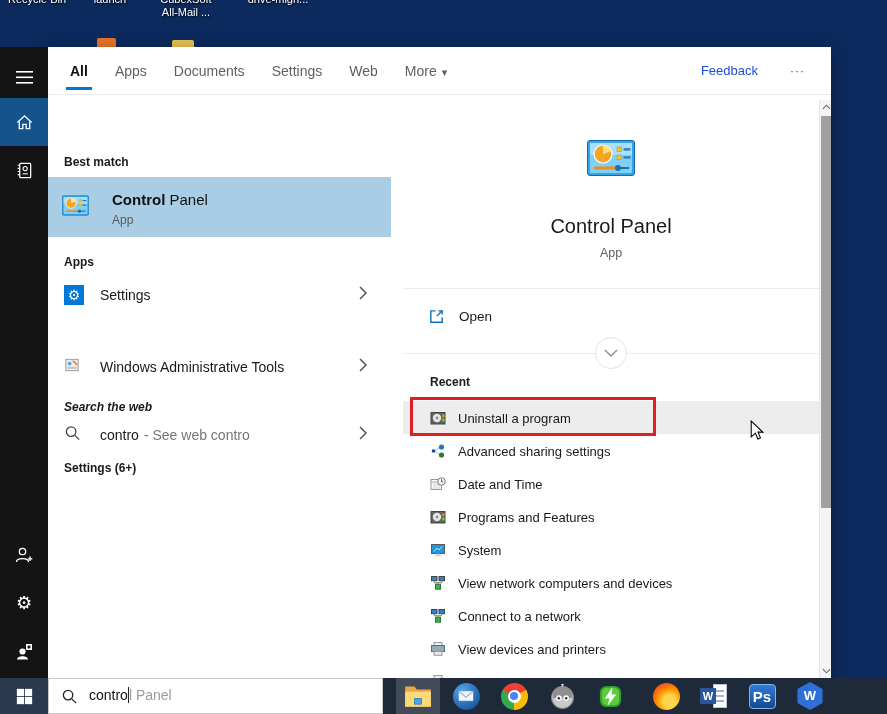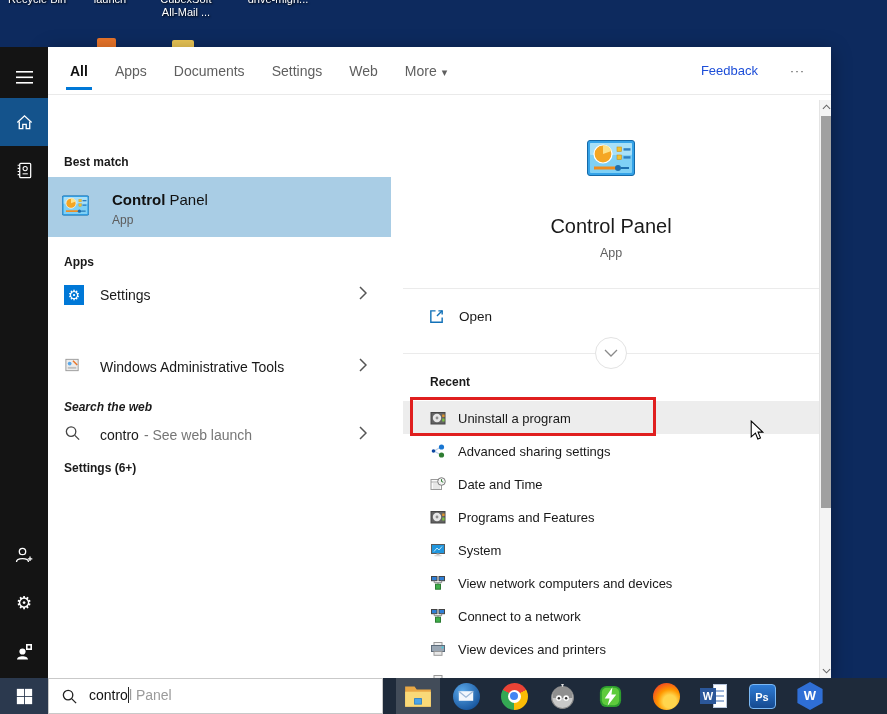--- a/index.html
+++ b/index.html
@@ -93,21 +93,21 @@
            display:flex; align-items:center; justify-content:center; }
   .ffx { width:27px; height:27px; border-radius:50%;
          background:radial-gradient(circle at 62% 68%,#ffd54d 0 26%,#ff9800 48%,#f4511e 76%,#b71c1c 100%); }
   .word-ic { position:relative; width:28px; height:26px; }
   .word-doc { position:absolute; right:1px; top:1px; width:14px; height:24px; background:#fff; border:1px solid #b9c7dd; }
   .word-doc i { position:absolute; left:2px; right:2px; height:2px; background:#9fb6d9; }
   .word-doc i:nth-child(1){top:5px;} .word-doc i:nth-child(2){top:10px;} .word-doc i:nth-child(3){top:15px;}
   .word-tile { position:absolute; left:0; top:5px; width:16px; height:16px; background:#2b579a; color:#fff;
                font-weight:bold; font-size:11px; line-height:16px; text-align:center; }
   .ps-ic { width:27px; height:25px; background:linear-gradient(180deg,#2e7cd6,#15498f); border:1px solid #7ab8f5;
-           border-radius:4px; color:#fff; font-weight:bold; font-size:11px; line-height:24px; text-align:center; }
+           border-radius:4px; color:#fff; font-weight:bold; font-size:15px; line-height:24px; text-align:center; }
   .wps-ic { position:relative; width:28px; height:28px; }
   .wps-ic .hex { position:absolute; inset:0; background:#2f6fd6;
                  clip-path:polygon(50% 0,95% 25%,95% 75%,50% 100%,5% 75%,5% 25%); }
   .wps-ic .wg { position:absolute; inset:0; color:#fff; font-weight:bold; font-size:13px; line-height:28px; text-align:center; }
 
   .cursor { position:absolute; left:748px; top:420px; z-index:9; }
 </style>
 </head>
 <body>
 
@@ -239,21 +239,21 @@
 
     <div class="sec-h" style="top:305px;font-style:italic;">Search the web</div>
 
     <div class="row" style="top:322px;">
       <span class="ric">
         <svg width="17" height="17" viewBox="0 0 18 18">
             <circle cx="7.5" cy="7.5" r="5" fill="none" stroke="#444" stroke-width="1.4"></circle>
             <path d="M11.5 11.5 L16 16" stroke="#444" stroke-width="1.4"></path>
           </svg>
       </span>
-      <span class="rlabel"><span class="web-query">contro</span><span class="web-suffix">- See web launch</span></span>
+      <span class="rlabel"><span class="web-query">contro</span><span class="web-suffix">- See web contro</span></span>
       <span class="chev">
         <svg width="8" height="14" viewBox="0 0 8 14">
             <path d="M1 1 L7 7 L1 13" fill="none" stroke="#555" stroke-width="1.5"></path>
           </svg>
       </span>
     </div>
 
     <div class="sec-h" style="top:366px;">Settings (6+)</div>
   </div>
 

